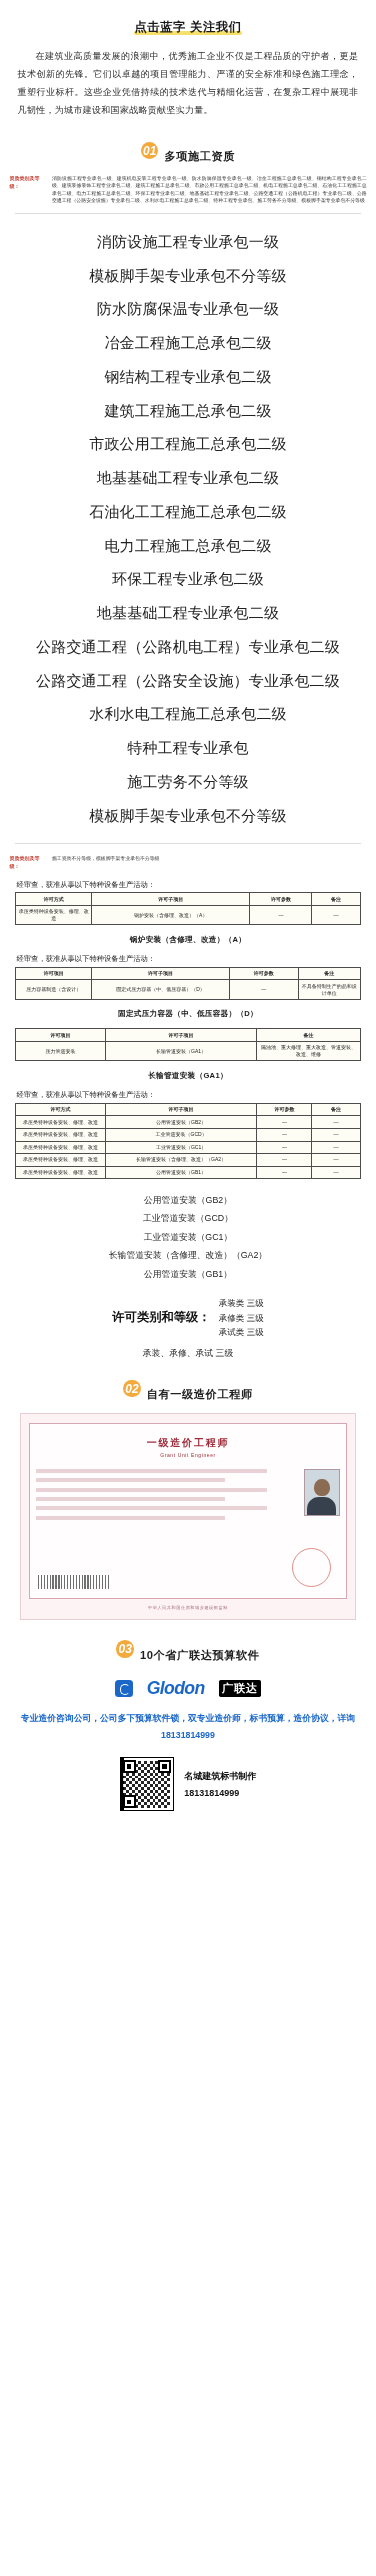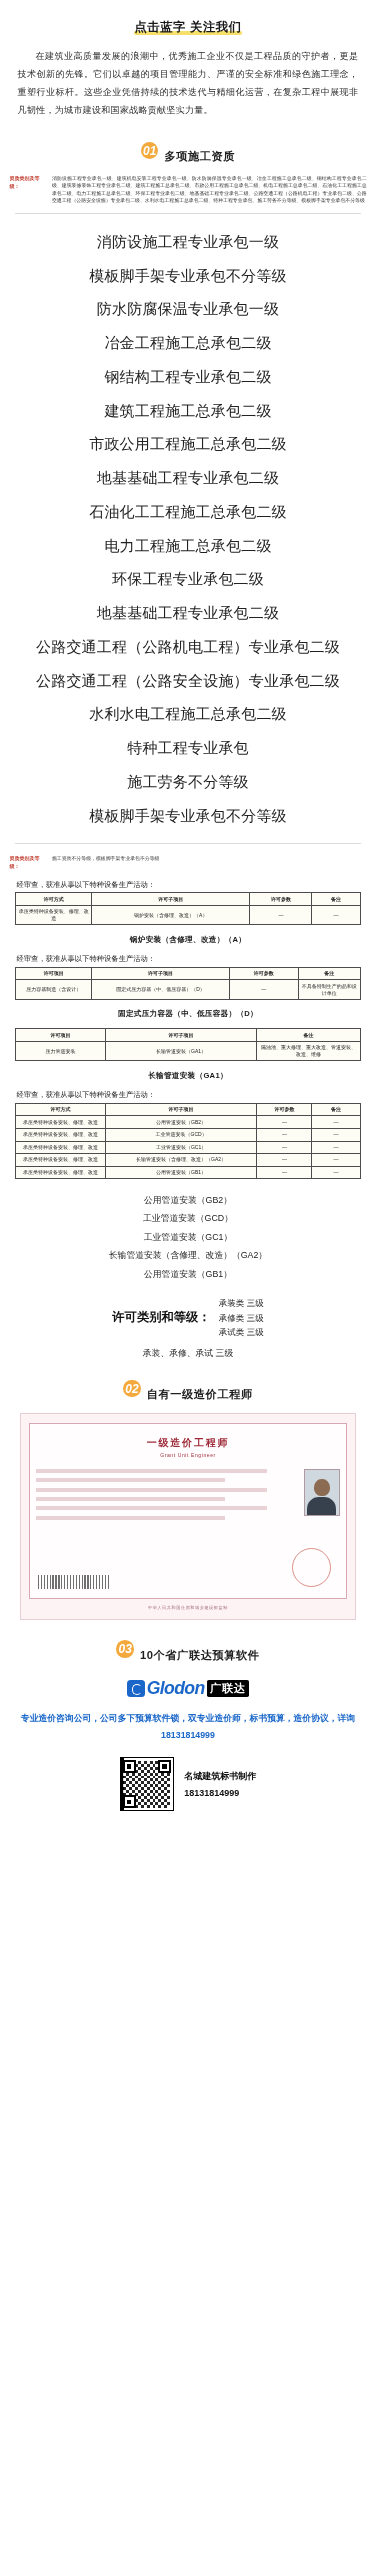--- a/index.html
+++ b/index.html
@@ -295,21 +295,21 @@
   }
 
   
   .logo-wrap {
     text-align: center;
     margin: 15.3px 0 10.6px 0;
   }
   .logo-row {
     display: inline-flex;
     align-items: center;
-    gap: 2px;
+    gap: 14px;
     text-align: center;
   }
   .logo-mark {
     width: 17.6px; height: 17.6px;
     background: #1a67c9;
     border-radius: 3.5px;
     position: relative;
   }
   .logo-mark::after {
     content: "";

